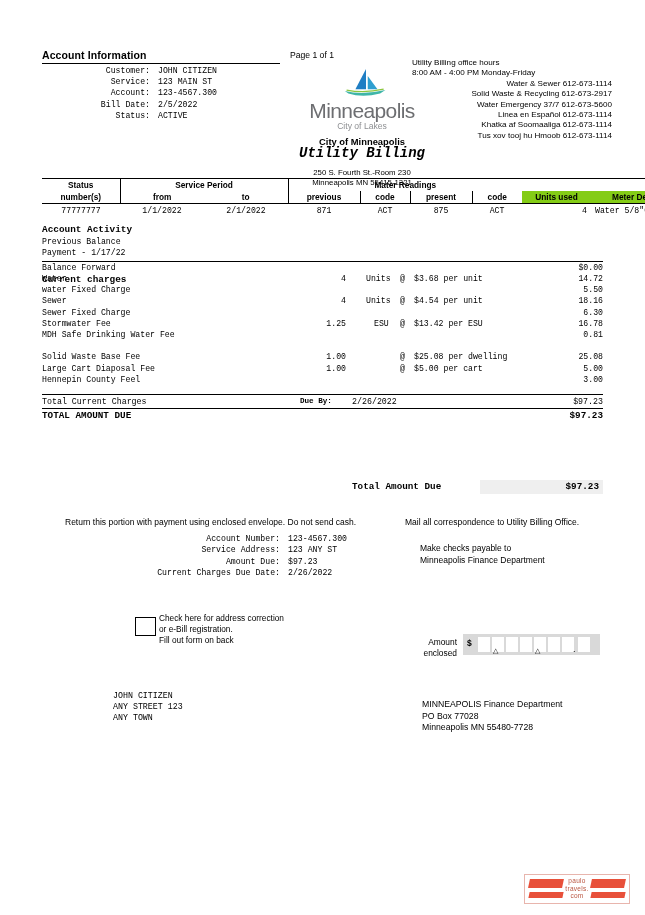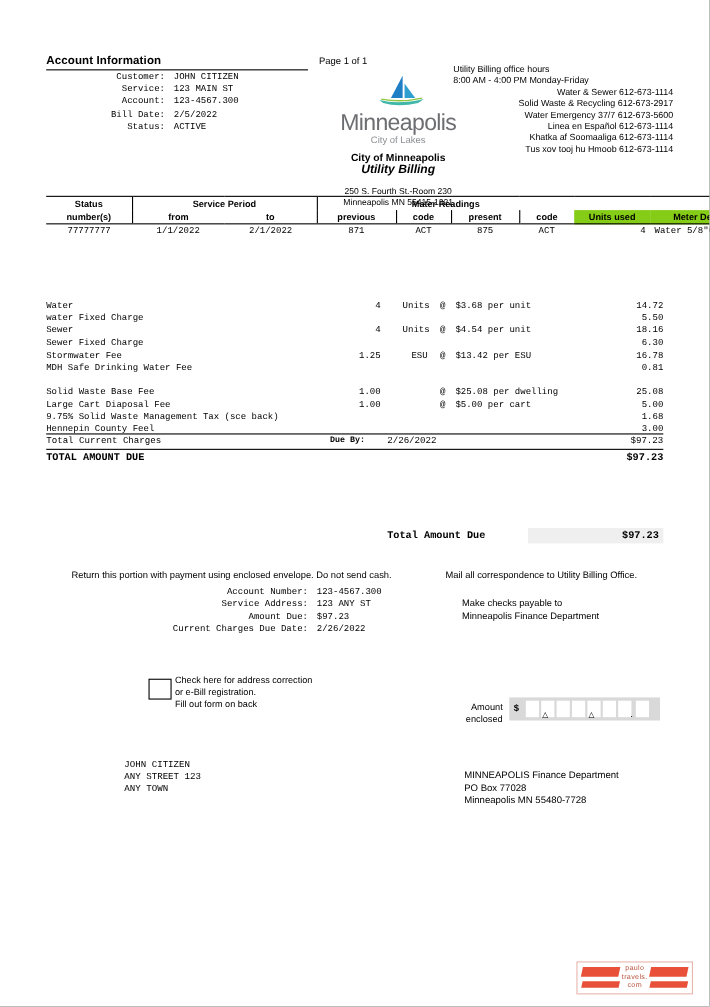--- a/index.html
+++ b/index.html
@@ -43,21 +43,21 @@
 
   
   .logo-wrap { position: absolute; left: 296px; top: 68px; width: 132px; text-align: center; }
   .boat { height: 30px; margin-bottom: -2px; }
   .mpls-word {
     font-size: 21px; color: #6d6e71; letter-spacing: -0.6px;
     line-height: 22px; font-weight: normal;
   }
   .mpls-sub { font-size: 8.6px; color: #8d8f92; line-height: 11px; margin-top: -1px;}
   .city-line { font-size: 9.4px; font-weight: bold; margin-top: 4px; line-height: 11.5px; }
-  .ub-line { font-size: 11px; font-weight: bold; font-style: italic; line-height: 11.5px; }
+  .ub-line { font-size: 14px; font-weight: bold; font-style: italic; line-height: 11.5px; font-family: Liberation Mono, monospace; }
   .addr-line { font-size: 7.8px; line-height: 10px; margin-top: 9px; }
 
   .hours-block {
     position: absolute; left: 412px; top: 58px; width: 200px;
     font-size: 8.1px; line-height: 10.4px;
   }
   .hours-block .l { text-align: left; }
   .hours-block .r { text-align: right; }
 
   
@@ -293,20 +293,37 @@
           <td>ACT</td>
           <td>875</td>
           <td>ACT</td>
           <td class="rgt">4</td>
           <td class="lft">Water 5/8"General</td>
         </tr>
       </tbody>
     </table>
   </div>
 
+  <div class="sec" style="top:224px;">
+    <div class="hdg">Account Activity</div>
+    <div class="lineitem">
+      <span class="li-name">Previous Balance</span>
+      <span class="li-amt"></span>
+    </div>
+    <div class="lineitem">
+      <span class="li-name">Payment -  1/17/22</span>
+      <span class="li-amt"></span>
+    </div>
+    <div class="rule-thin" style="margin-top:3px;"></div>
+    <div class="lineitem" style="height:12px;line-height:12px;">
+      <span class="li-name">Balance Forward</span>
+      <span class="li-amt">$0.00</span>
+    </div>
+    <div class="hdg">Current charges</div>
+  </div>
 
   <div class="sec" style="top:273px;">
     <div class="lineitem">
       <span class="li-name">Water</span>
       <span class="li-qty">4</span>
       <span class="li-unit">Units</span>
       <span class="li-rate">$3.68 per unit</span>
       <span class="li-amt">14.72</span>
       <span style="position:absolute;left:358px">@</span>
     </div>
@@ -347,24 +364,20 @@
       <span class="li-rate">$25.08 per dwelling</span>
       <span class="li-amt">25.08</span>
       <span style="position:absolute;left:358px">@</span>
     </div>
     <div class="lineitem">
       <span class="li-name">Large Cart Diaposal Fee</span>
       <span class="li-qty">1.00</span>
       <span class="li-rate">$5.00 per cart</span>
       <span class="li-amt">5.00</span>
       <span style="position:absolute;left:358px">@</span>
-    </div>
-    <div class="lineitem">
-      <span class="li-name">9.75% Solid Waste Management Tax (sce back)</span>
-      <span class="li-amt">1.68</span>
     </div>
     <div class="lineitem">
       <span class="li-name">Hennepin County Feel</span>
       <span class="li-amt">3.00</span>
     </div>
   </div>
 
   <div class="sec" style="top:394px;">
     <div class="rule-thin"></div>
     <div class="tot-row">

